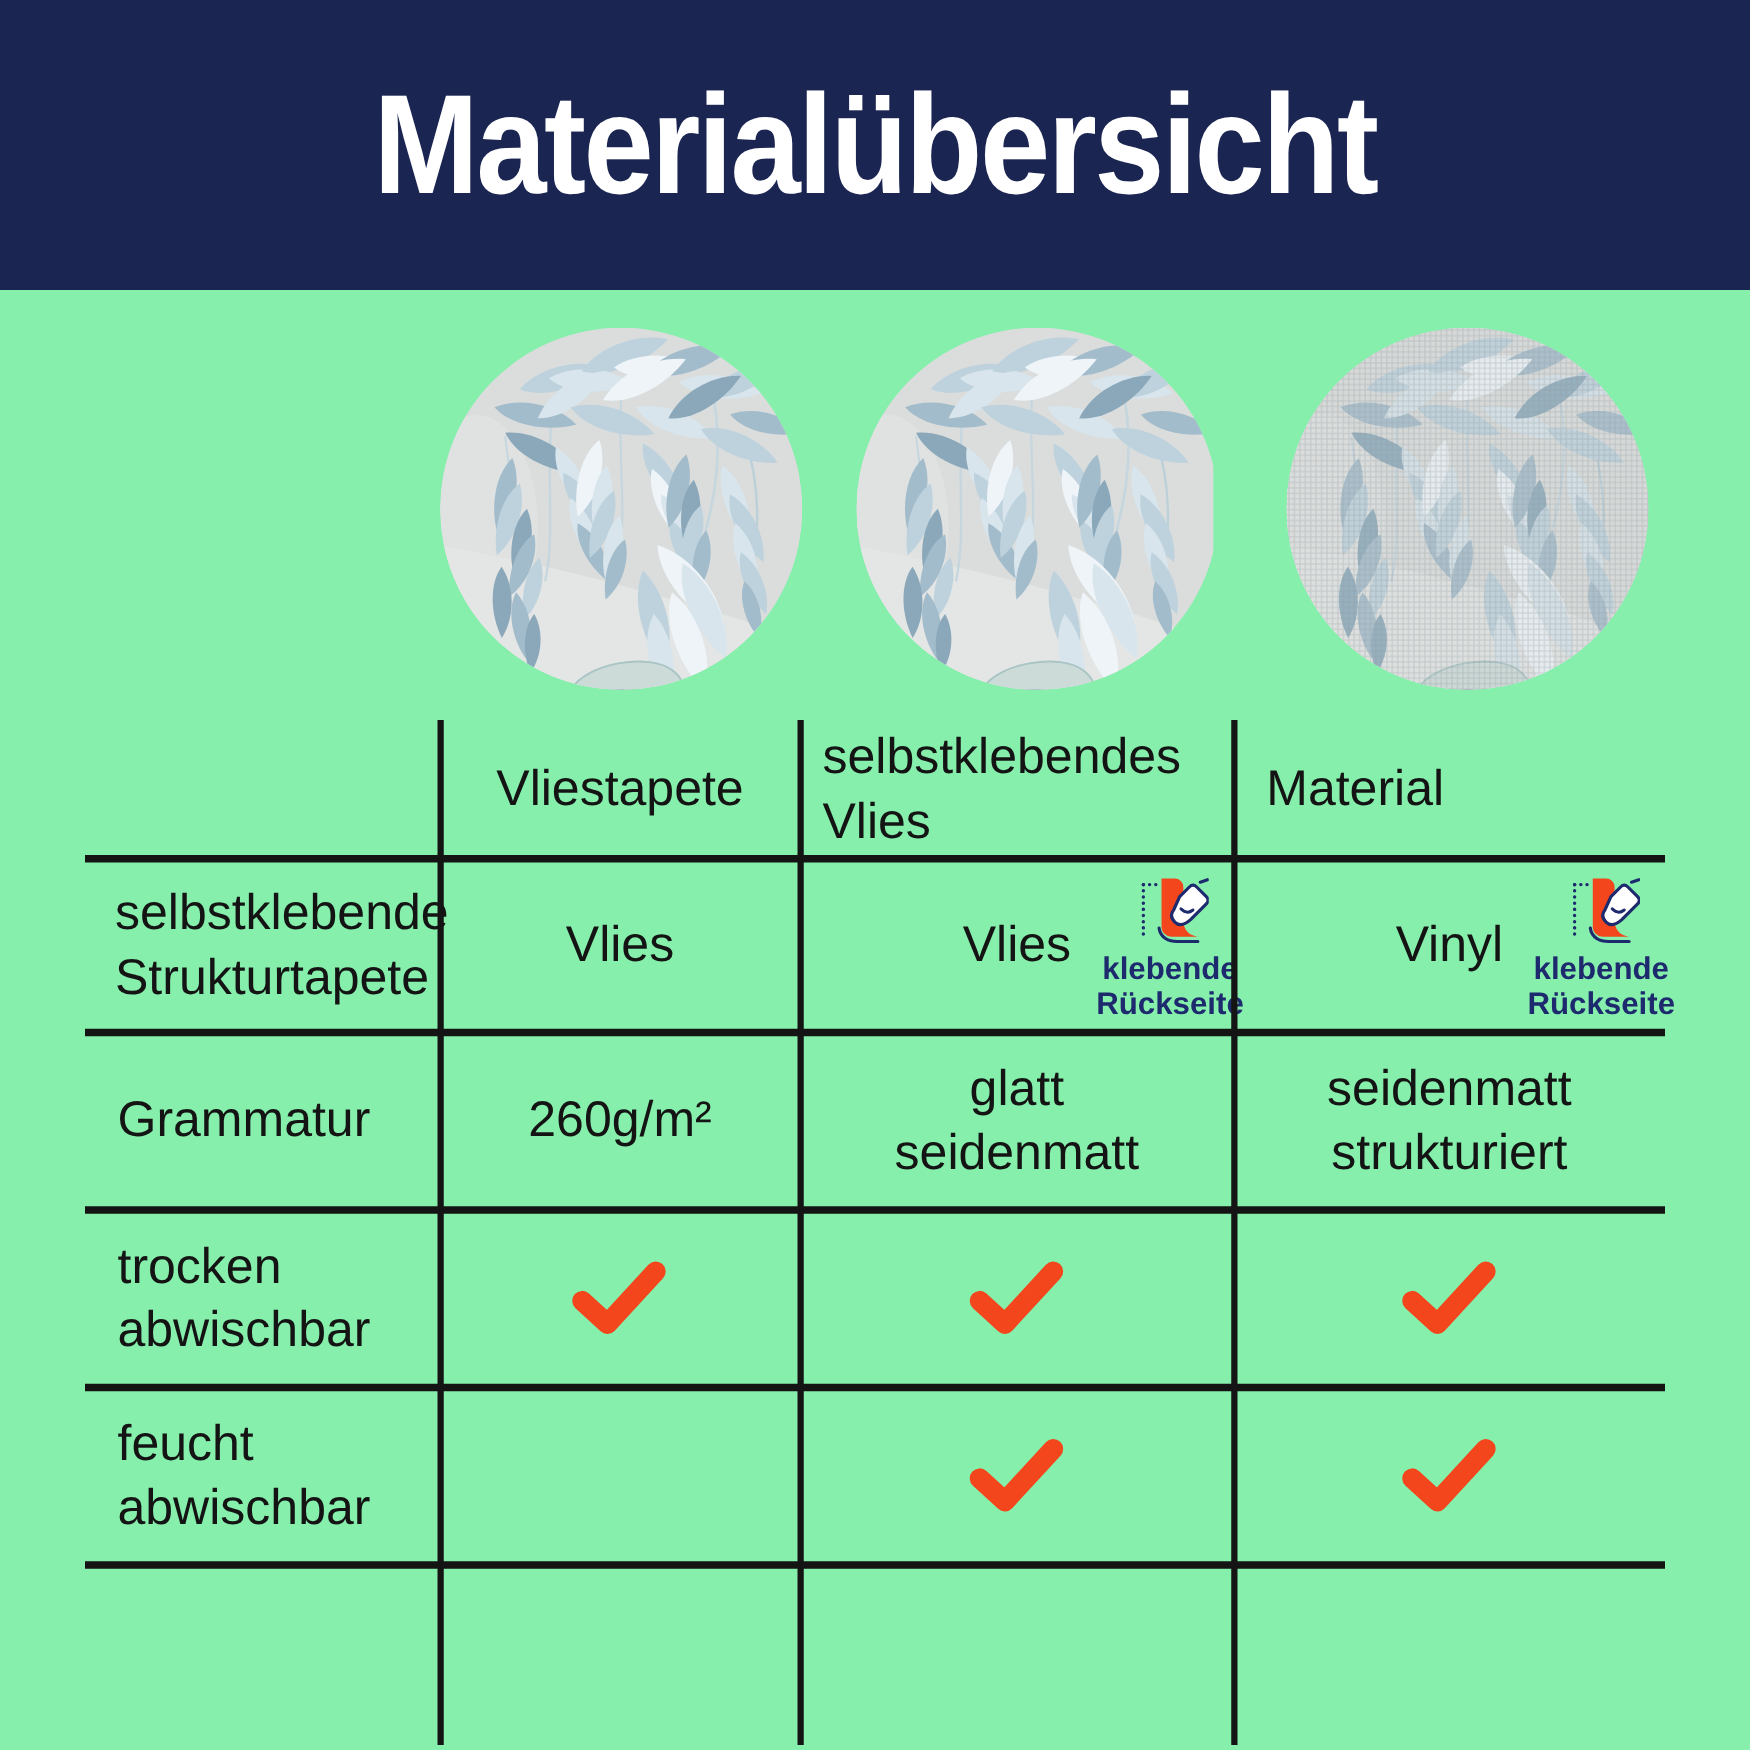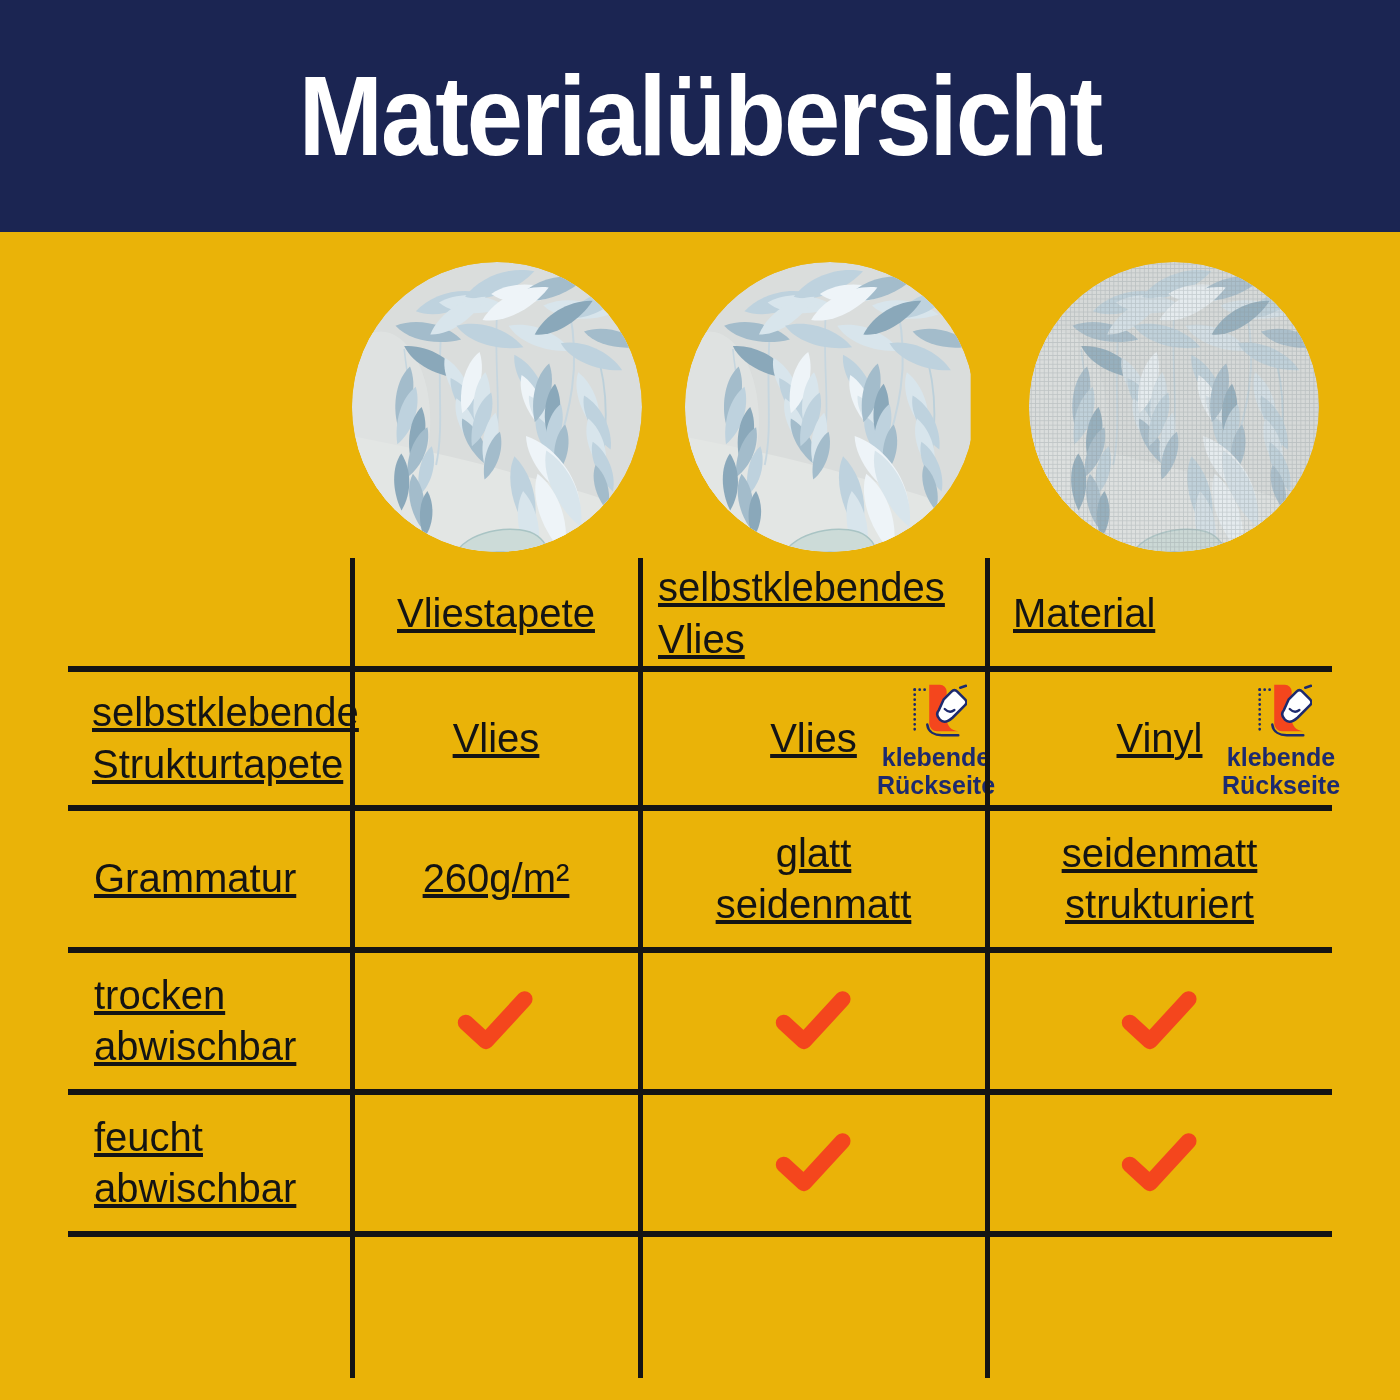--- a/index.html
+++ b/index.html
@@ -1,33 +1,33 @@
 <!DOCTYPE html>
 <html><head>
 <meta charset="utf-8">
 <style>
   html,body{margin:0;padding:0;background:#fff;}
   body{font-family:"Liberation Sans","DejaVu Sans",sans-serif;color:#141414;}
-  .canvas{position:relative;width:1400px;height:1400px;background:#eab308;overflow:hidden;}
+  .canvas{position:relative;width:1400px;height:1400px;background:#86efac;overflow:hidden;}
 
   
   .banner{position:absolute;left:0;top:0;width:1400px;height:232px;background:#1b2552;
           display:flex;align-items:center;justify-content:center;}
   .banner h1{margin:0;color:#fff;font-size:101px;font-weight:800;letter-spacing:-2px;
              transform:scaleY(1.12);white-space:nowrap;}
 
   
   .sample{position:absolute;top:262px;width:290px;height:290px;border-radius:50%;overflow:hidden;}
   .sample svg{display:block;width:100%;height:100%;}
   .s1{left:352px;} .s2{left:685px;} .s3{left:1029px;}
 
   
-  .tbl{position:absolute;left:68px;top:558px;width:1264px;height:820px;
+  .tbl{position:absolute;left:68px;top:576px;width:1264px;height:820px;
        display:grid;grid-template-columns:284px 288px 347px 345px;
-       grid-template-rows:111px 139px 142px 142px 142px 144px;text-decoration:underline;}
+       grid-template-rows:111px 139px 142px 142px 142px 144px;}
   .cell{display:flex;align-items:center;justify-content:center;font-size:40px;line-height:1.28;
         white-space:pre-line;text-align:center;position:relative;color:#141414;}
   .lbl{justify-content:flex-start;text-align:left;padding-left:26px;}
   .th1{text-align:center;}
   .th2{justify-content:flex-start;text-align:left;padding-left:18px;}
   .th3{justify-content:flex-start;text-align:left;padding-left:24px;}
 
   .vline{position:absolute;top:0;width:5px;height:820px;background:#141414;}
   .v1{left:282px;} .v2{left:570px;} .v3{left:917px;}
   .hline{position:absolute;left:0;width:1264px;height:6px;background:#141414;}

